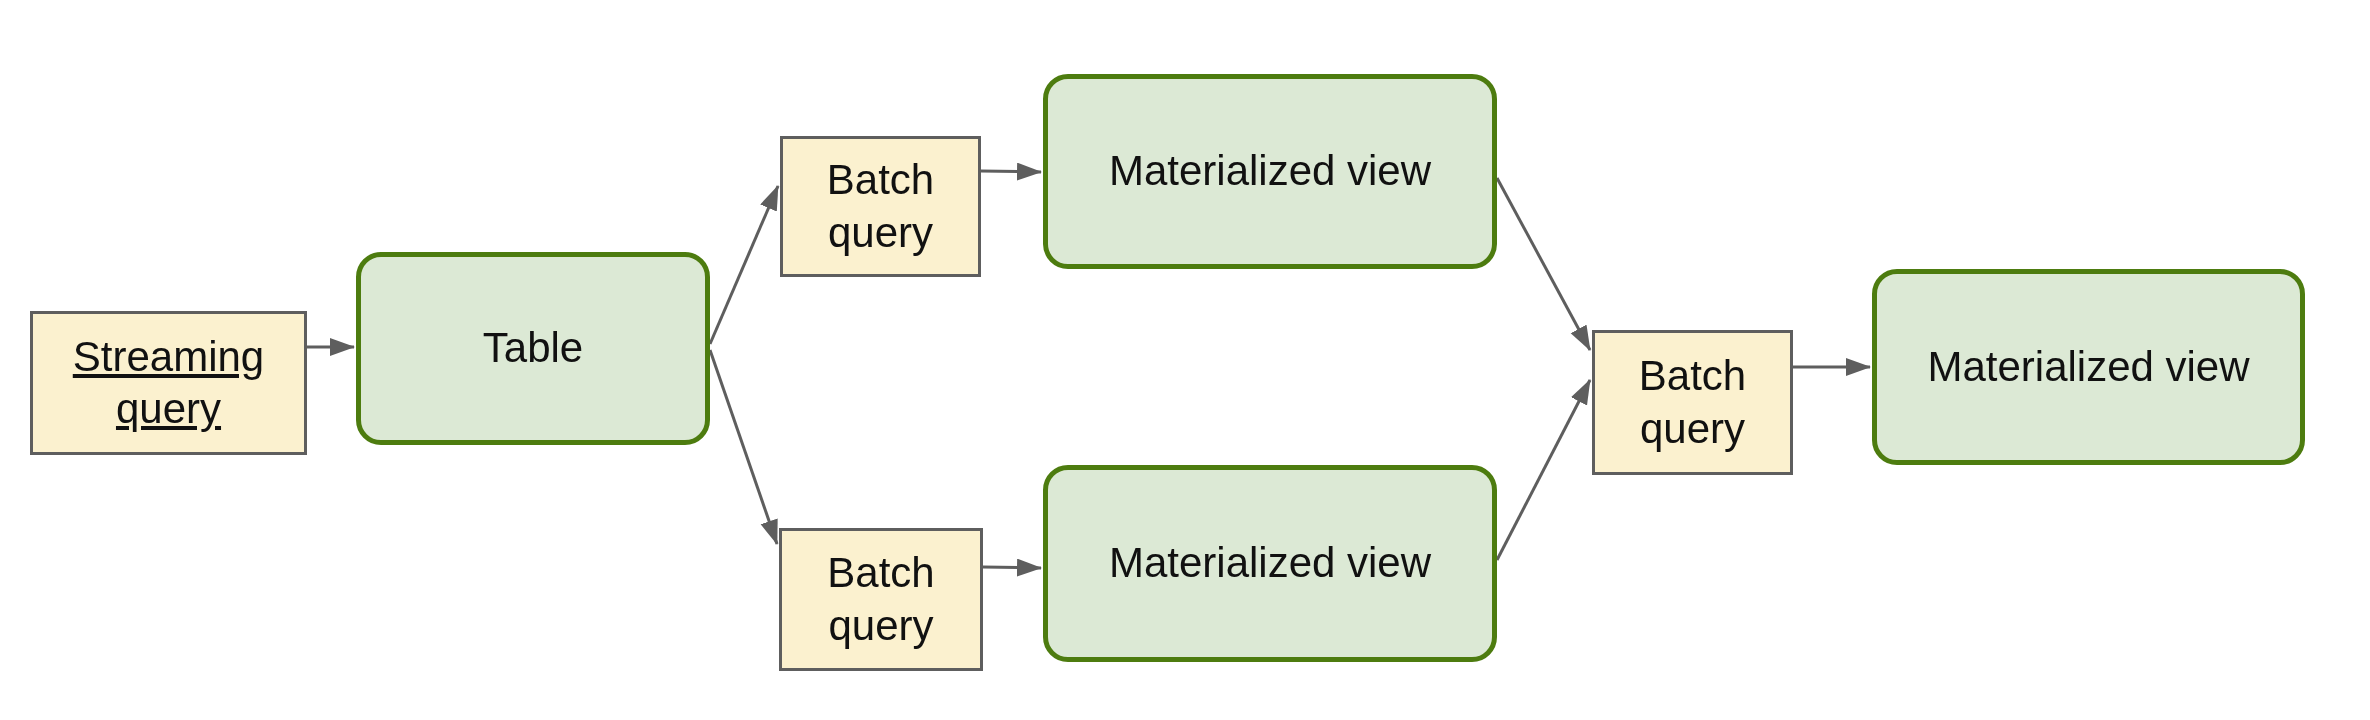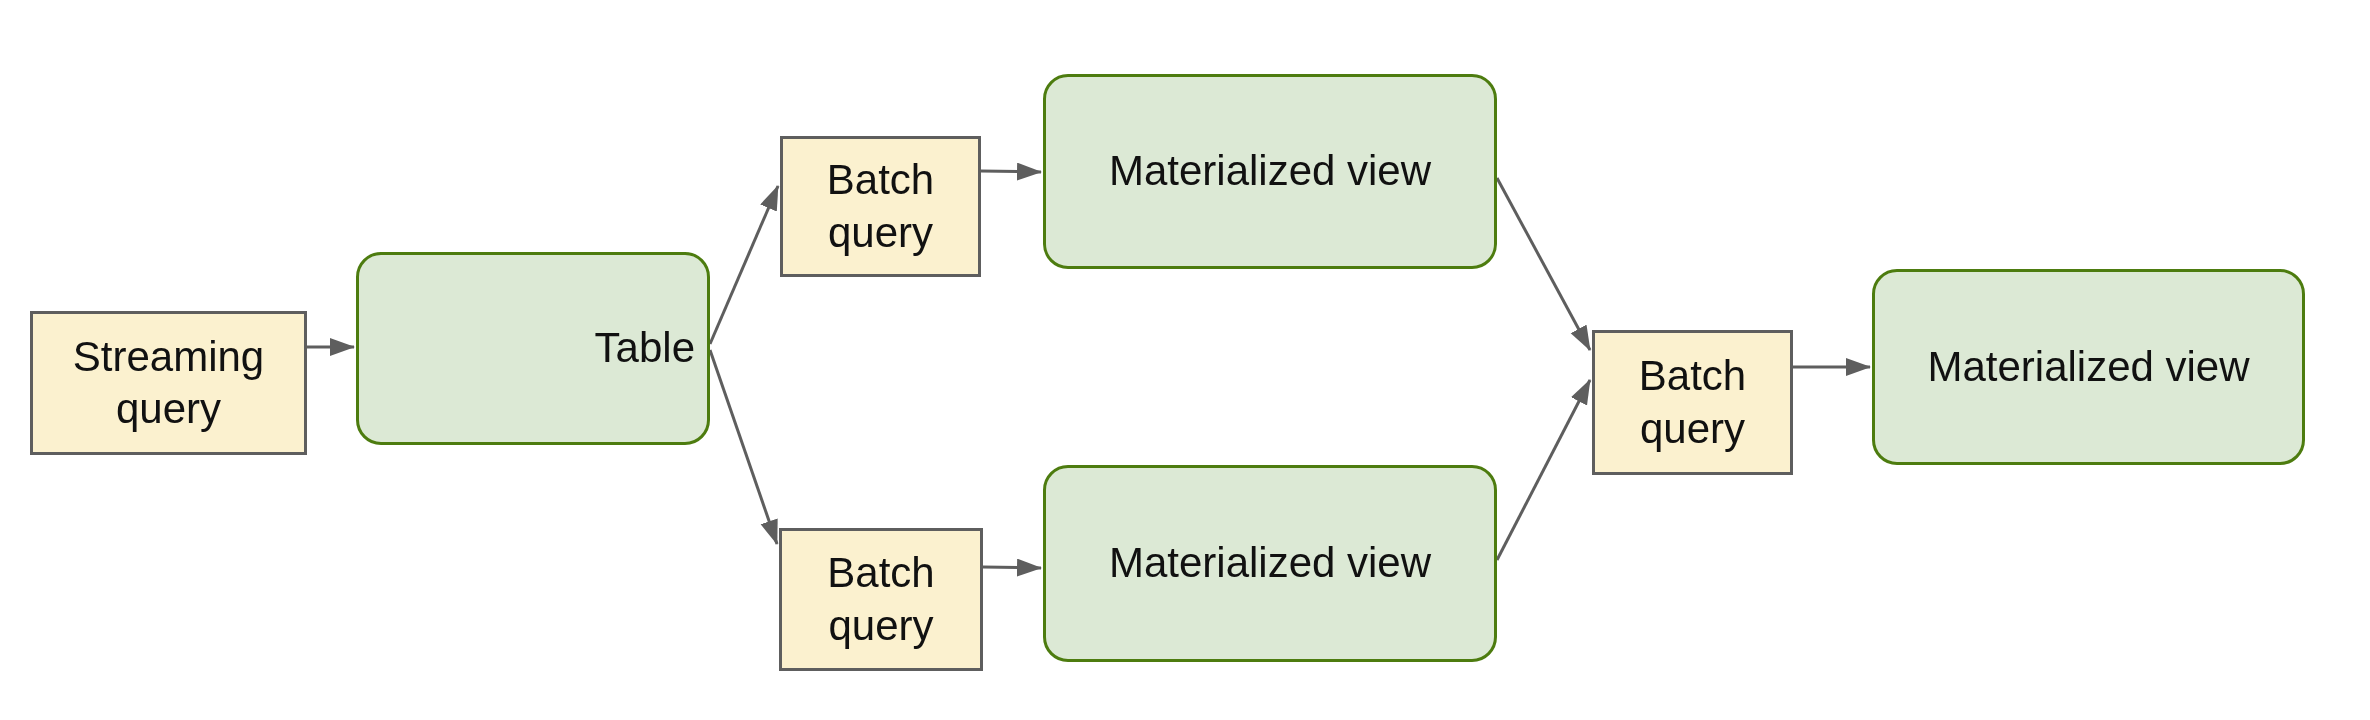--- a/index.html
+++ b/index.html
@@ -36,21 +36,21 @@
     padding: 0 12px;
   }
   .node-query {
     background: #fbf1cf;
     border: 3px solid #5e5e5e;
     border-radius: 0;
     margin-top: 35px;
   }
   .node-data {
     background: #dce9d5;
-    border: 3px solid #4d7c0f;
+    border: 5px solid #4d7c0f;
     border-radius: 25px;
   }
 </style>
 </head>
 <body>
 
 <div class="canvas">
 
   <svg class="edges" width="2370" height="720" viewBox="0 0 2370 720" xmlns="http://www.w3.org/2000/svg">
     <defs>
@@ -61,25 +61,25 @@
     <line x1="307" y1="347" x2="354" y2="347" stroke="#5e5e5e" stroke-width="3" marker-end="url(#arrowhead)"></line>
     <line x1="710" y1="344" x2="778" y2="186" stroke="#5e5e5e" stroke-width="3" marker-end="url(#arrowhead)"></line>
     <line x1="710" y1="350" x2="777" y2="544" stroke="#5e5e5e" stroke-width="3" marker-end="url(#arrowhead)"></line>
     <line x1="981" y1="171" x2="1041" y2="172" stroke="#5e5e5e" stroke-width="3" marker-end="url(#arrowhead)"></line>
     <line x1="983" y1="567" x2="1041" y2="568" stroke="#5e5e5e" stroke-width="3" marker-end="url(#arrowhead)"></line>
     <line x1="1497" y1="178" x2="1590" y2="350" stroke="#5e5e5e" stroke-width="3" marker-end="url(#arrowhead)"></line>
     <line x1="1497" y1="560" x2="1590" y2="380" stroke="#5e5e5e" stroke-width="3" marker-end="url(#arrowhead)"></line>
     <line x1="1793" y1="367" x2="1870" y2="367" stroke="#5e5e5e" stroke-width="3" marker-end="url(#arrowhead)"></line>
   </svg>
 
-  <div class="node node-query" style="left:30px; top:276px; width:277px; height:144px;">
+  <div class="node node-query" style="left:30px; top:276px; width:277px; height:144px;text-decoration:underline;">
     <span>Streaming query</span>
   </div>
 
-  <div class="node node-data" style="left:356px; top:252px; width:354px; height:193px;justify-content:flex-end;">
+  <div class="node node-data" style="left:356px; top:252px; width:354px; height:193px;">
     <span>Table</span>
   </div>
 
   <div class="node node-query" style="left:780px; top:101px; width:201px; height:141px;">
     <span>Batch query</span>
   </div>
 
   <div class="node node-data" style="left:1043px; top:74px; width:454px; height:195px;">
     <span>Materialized view</span>
   </div>

